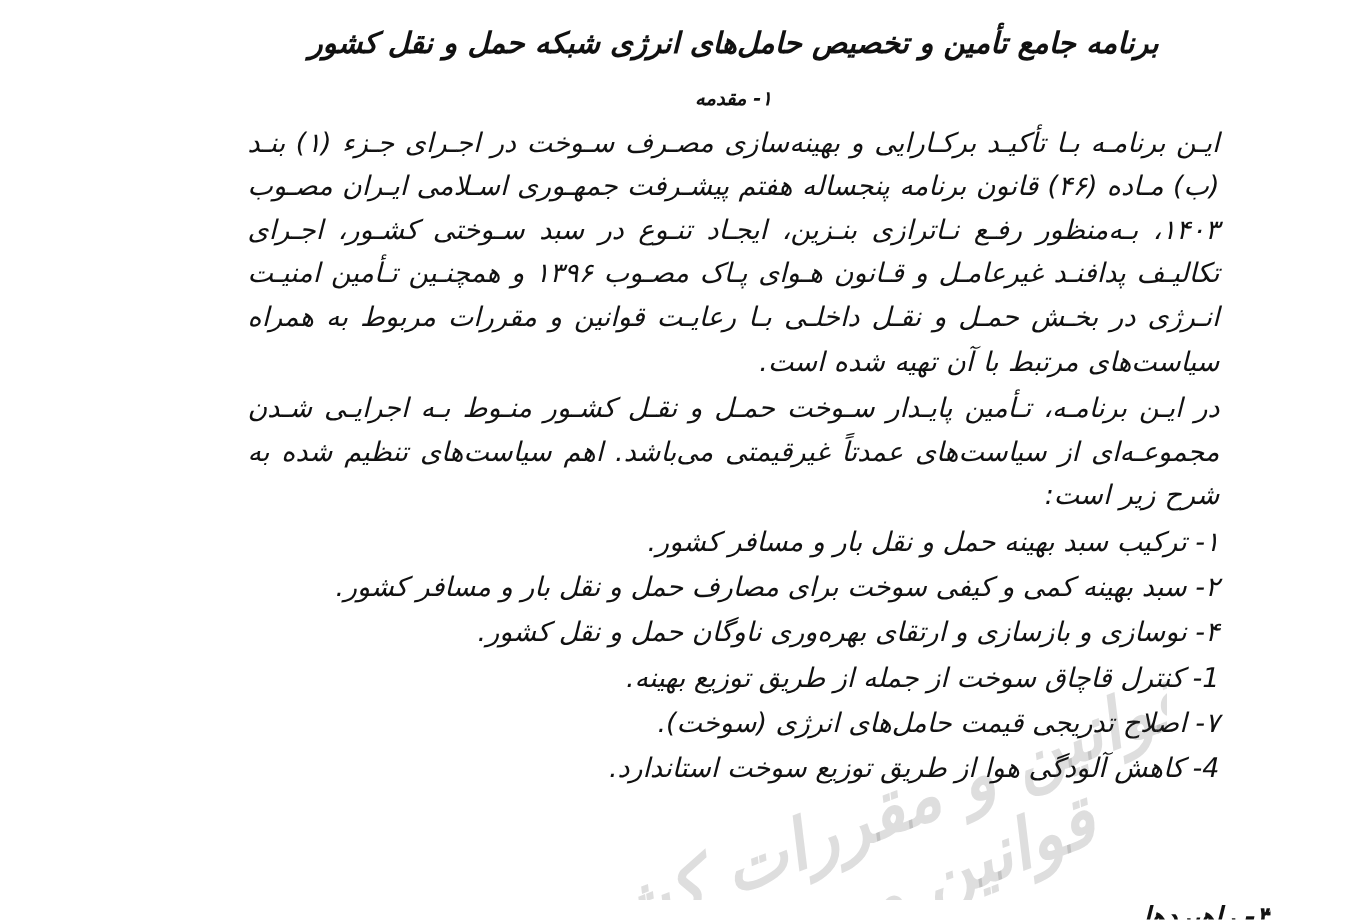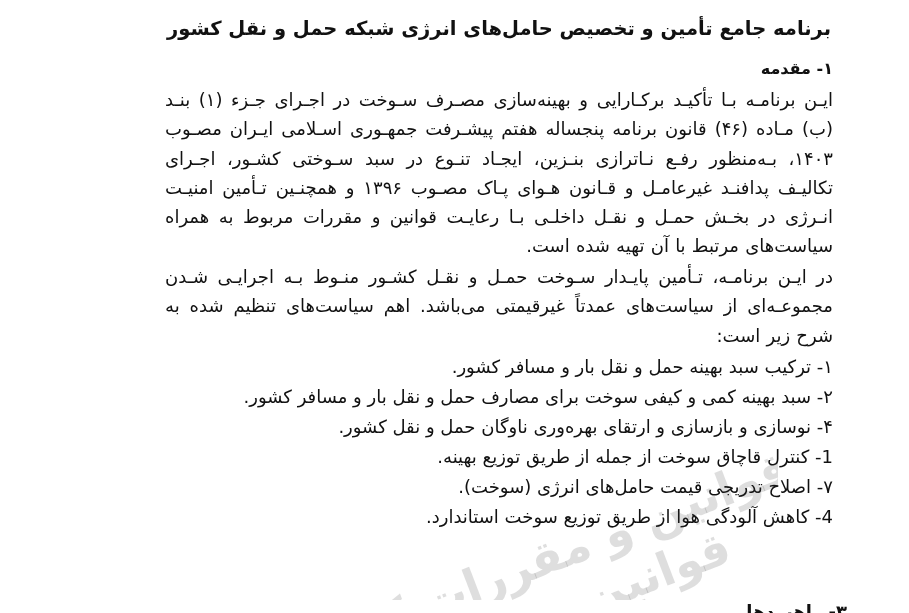--- a/index.html
+++ b/index.html
@@ -13,35 +13,36 @@
     overflow: hidden;
     font-family: "DejaVu Sans", "Liberation Sans", sans-serif;
     color: #111111;
     position: relative;
   }
   .page {
     position: relative;
     width: 806px;
     height: 613px;
     box-sizing: border-box;
-    padding: 10px 76px 0 62px;
+    padding: 10px 96px 0 62px;
     direction: rtl;
+    font-style: italic;
   }
   .doc-title {
     text-align: center;
     font-size: 19.5px;
     font-weight: bold;
     line-height: 1.5;
     margin: 4px 0 14px 0;
     letter-spacing: 0;
   }
   .section-heading {
-    font-size: 16px;
+    font-size: 13px;
     font-weight: bold;
-    text-align: right;
+    text-align: center;
     margin: 6px 0 4px 0;
     line-height: 1.5;
   }
   .para {
     font-size: 18px;
     line-height: 1.62;
     text-align: justify;
     text-align-last: justify;
     margin: 0 0 2px 0;
     word-spacing: 0.5px;

